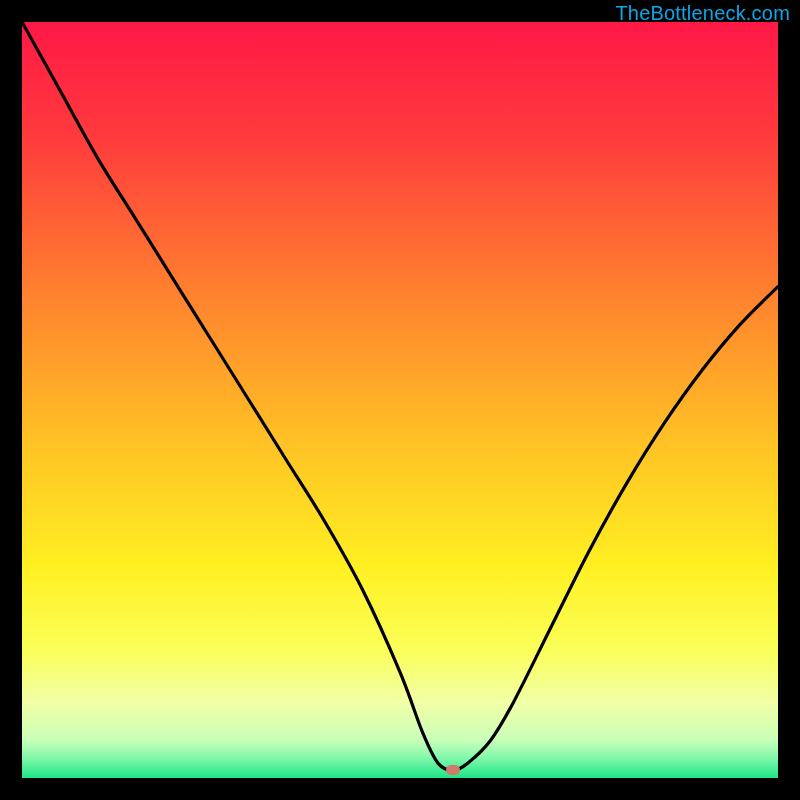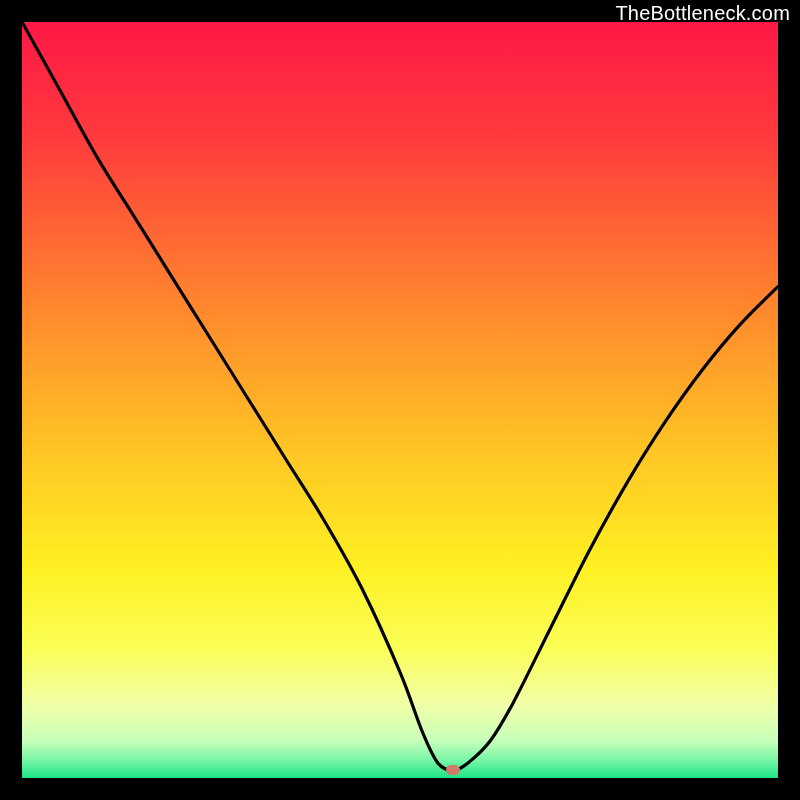--- a/index.html
+++ b/index.html
@@ -36,21 +36,21 @@
     position: absolute;
     width: 14px;
     height: 10px;
     border-radius: 5px;
     transform: translate(-50%, -50%);
   }
   .watermark {
     position: absolute;
     top: 2px;
     right: 10px;
-    color: #ffffff;
+    color: #0ea5e9;
     font-size: 20px;
     letter-spacing: 0.2px;
     font-weight: 500;
     margin-left: 8px;
   }
 </style>
 </head>
 <body>
 
 <div class="stage">

